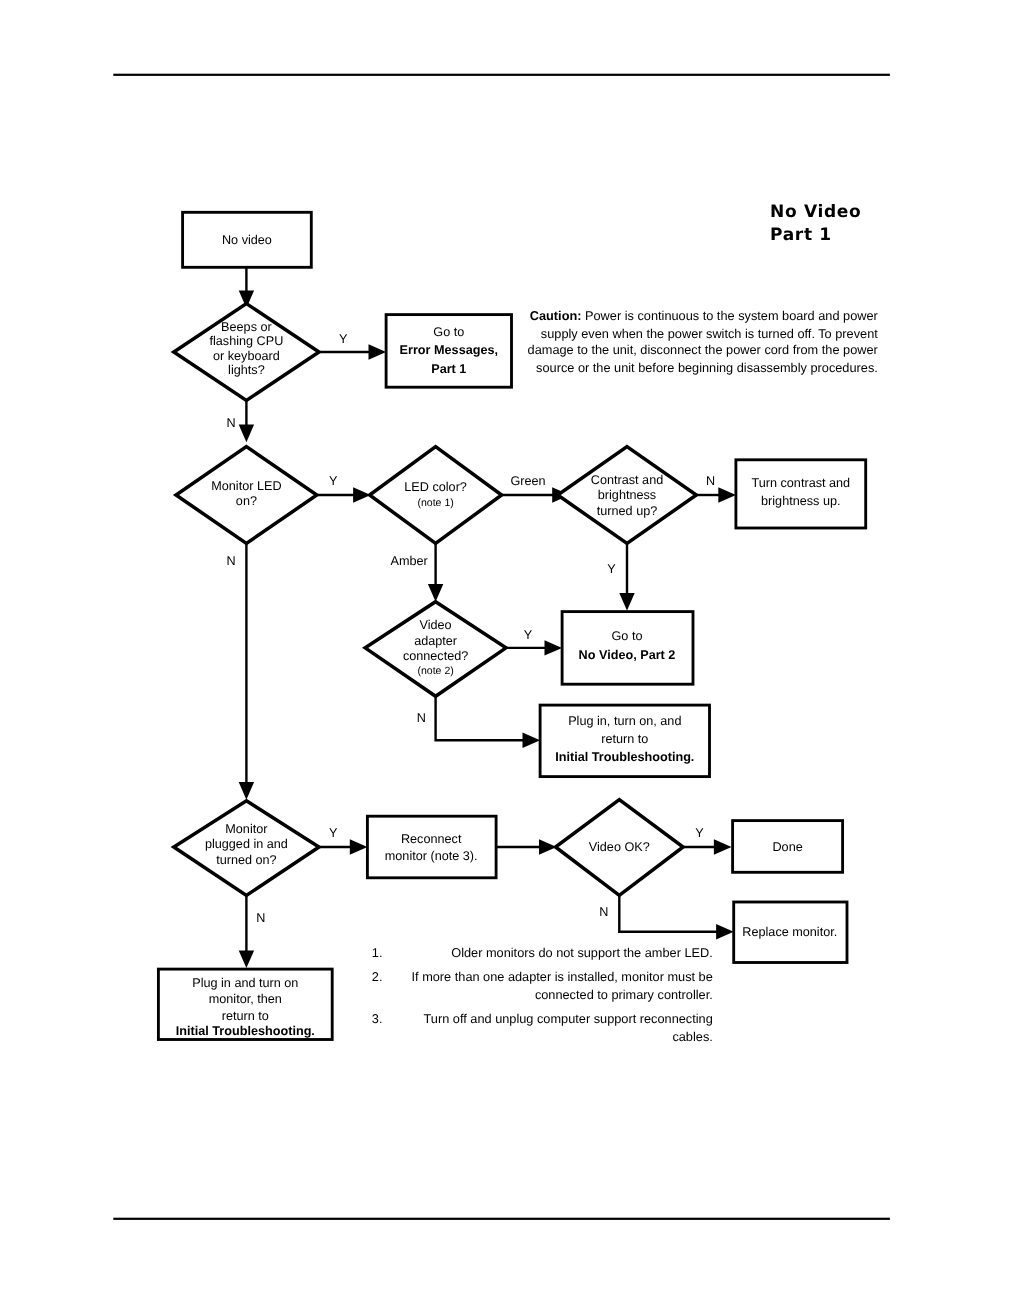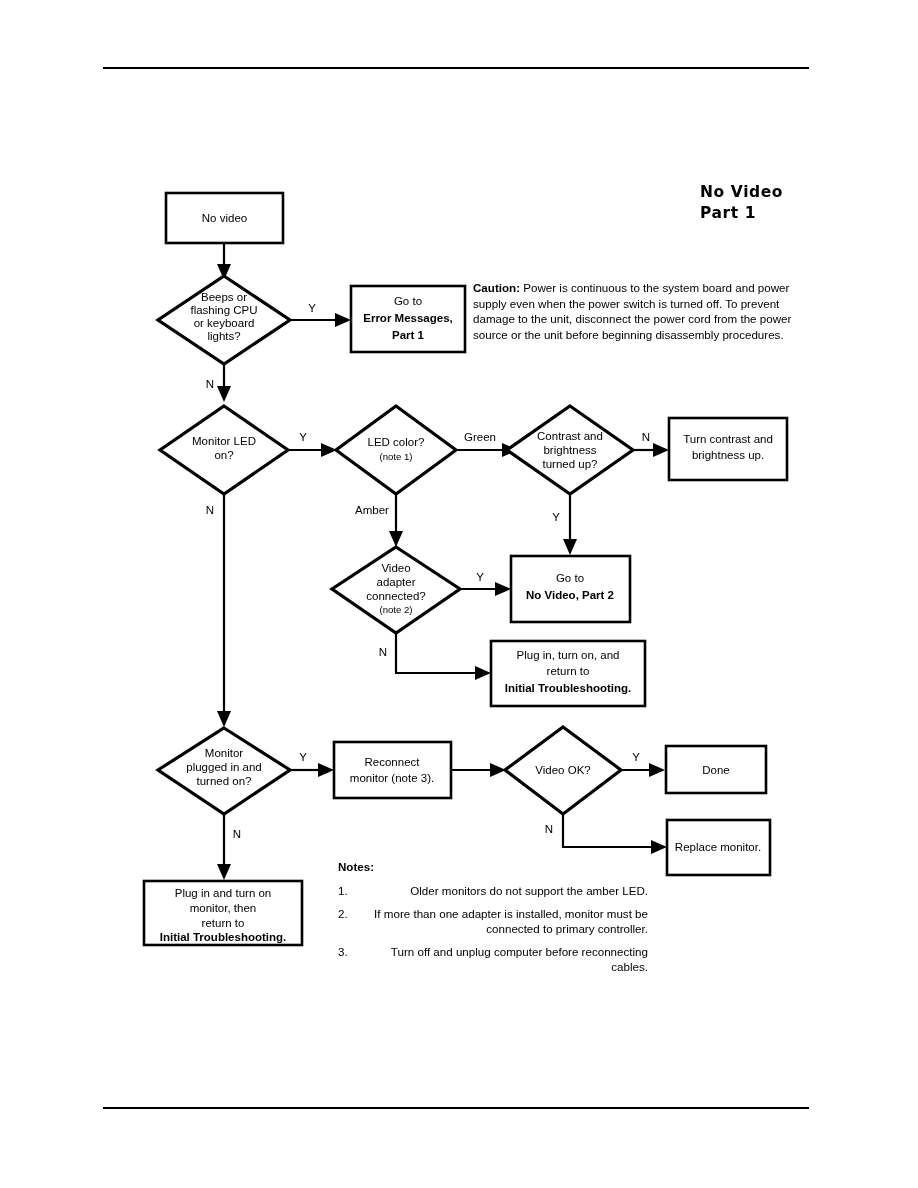--- a/index.html
+++ b/index.html
@@ -49,20 +49,21 @@
     white-space: nowrap;
   }
 
   .caution {
     position: absolute;
     left: 473px;
     top: 280px;
     width: 325px;
     font-size: 11.6px;
     line-height: 15.6px;
+    text-align: right;
   }
   .caution b { font-weight: bold; }
 
   .notes {
     position: absolute;
     left: 338px;
     top: 859px;
     width: 310px;
     font-size: 11.6px;
     line-height: 15.4px;
@@ -114,32 +115,31 @@
   <div class="page-title">
     <div>No Video</div>
     <div>Part 1</div>
   </div>
 
   <div class="caution">
     <b>Caution:</b><span> Power is continuous to the system board and power supply even when the power switch is turned off. To prevent damage to the unit, disconnect the power cord from the power source or the unit before beginning disassembly procedures.</span>
   </div>
 
   <div class="notes">
-    <div class="notes-title">Notes:</div>
     <div class="note-row">
       <div class="note-num">1.</div>
       <div class="note-text">Older monitors do not support the amber LED.</div>
     </div>
     <div class="note-row">
       <div class="note-num">2.</div>
       <div class="note-text">If more than one adapter is installed, monitor must be connected to primary controller.</div>
     </div>
     <div class="note-row">
       <div class="note-num">3.</div>
-      <div class="note-text">Turn off and unplug computer before reconnecting cables.</div>
+      <div class="note-text">Turn off and unplug computer support reconnecting cables.</div>
     </div>
   </div>
 
   <svg class="flow" viewBox="0 0 918 1188">
 
     <g>
       <line class="conn" x1="224" y1="243" x2="224" y2="268"></line>
       <polygon class="arrowhead" points="224,280 217,264 231,264"></polygon>
     </g>
 

